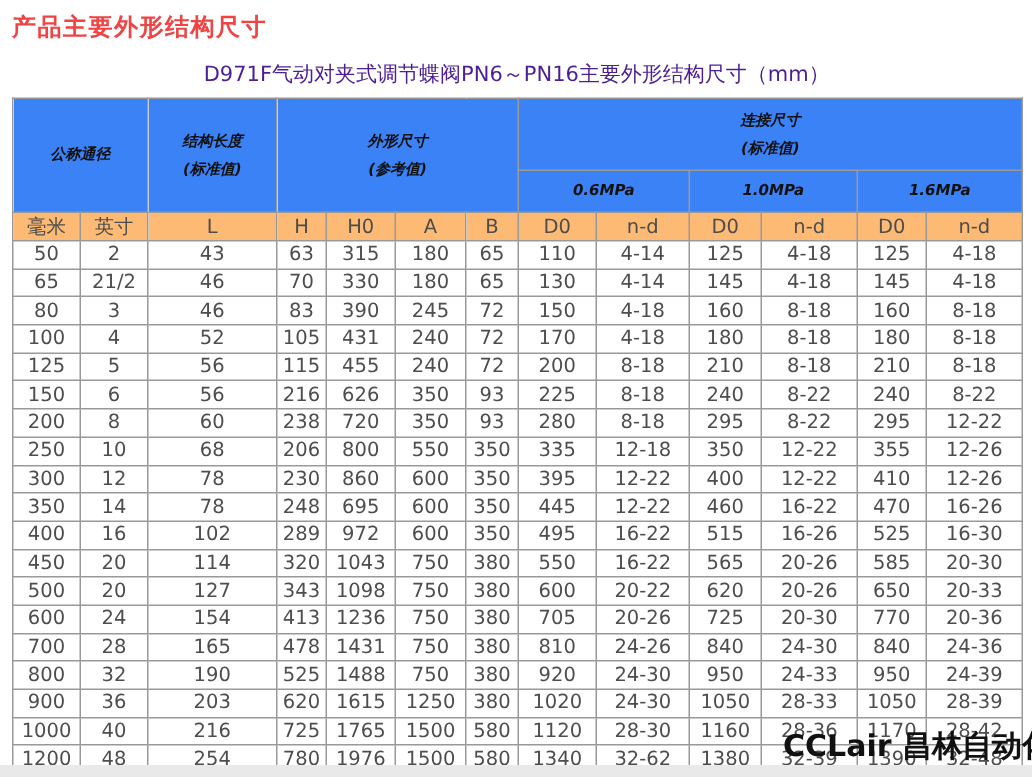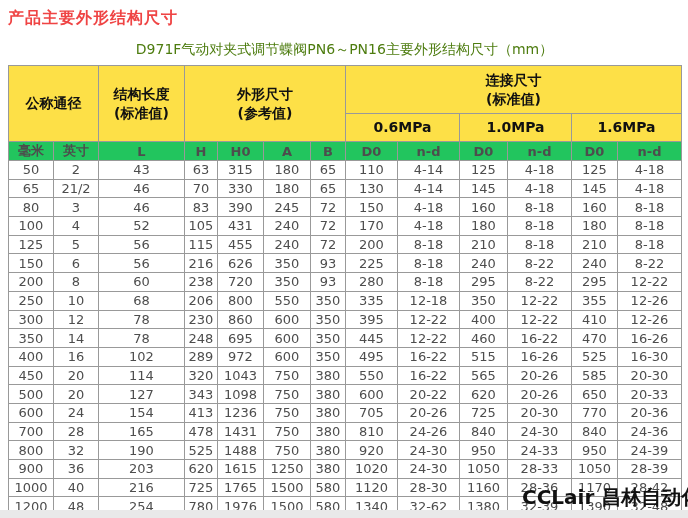--- a/index.html
+++ b/index.html
@@ -15,50 +15,51 @@
     font-size: 16px;
     font-weight: bold;
     color: #ef4444;
     letter-spacing: 1px;
   }
   .subtitle {
     width: 673px;
     margin: 12px 0 0 8px;
     text-align: center;
     font-size: 14px;
-    color: #4d7c0f;
+    color: #4c1d95;
   }
   table.spec {
     margin: 6px 0 0 8px;
     border-collapse: collapse;
     table-layout: fixed;
     width: 673px;
   }
   table.spec th, table.spec td {
     border: 1px solid #999999;
     text-align: center;
     vertical-align: middle;
     overflow: hidden;
     white-space: nowrap;
   }
   tr.grp-row1 { height: 48px; }
   tr.grp-row2 { height: 28px; margin-left: 30px; }
   tr.units-row { height: 19px; }
   table.spec th {
-    background: #fde047;
-    font-size: 14px;
+    background: #3b82f6;
+    font-size: 10px;
     font-weight: bold;
     color: #111111;
     line-height: 19px;
+    font-style: italic;
   }
   tr.units-row td {
-    background: #22c55e;
+    background: #fdba74;
     font-size: 13px;
     color: #4d4d4d;
-    font-weight: bold;
+    font-weight: normal;
     margin-top: 24px;
   }
   tbody tr { height: 18.7px; }
   tbody td {
     background: #ffffff;
     font-size: 13px;
     color: #4d4d4d;
     line-height: 17px;
   }
   .watermark {

